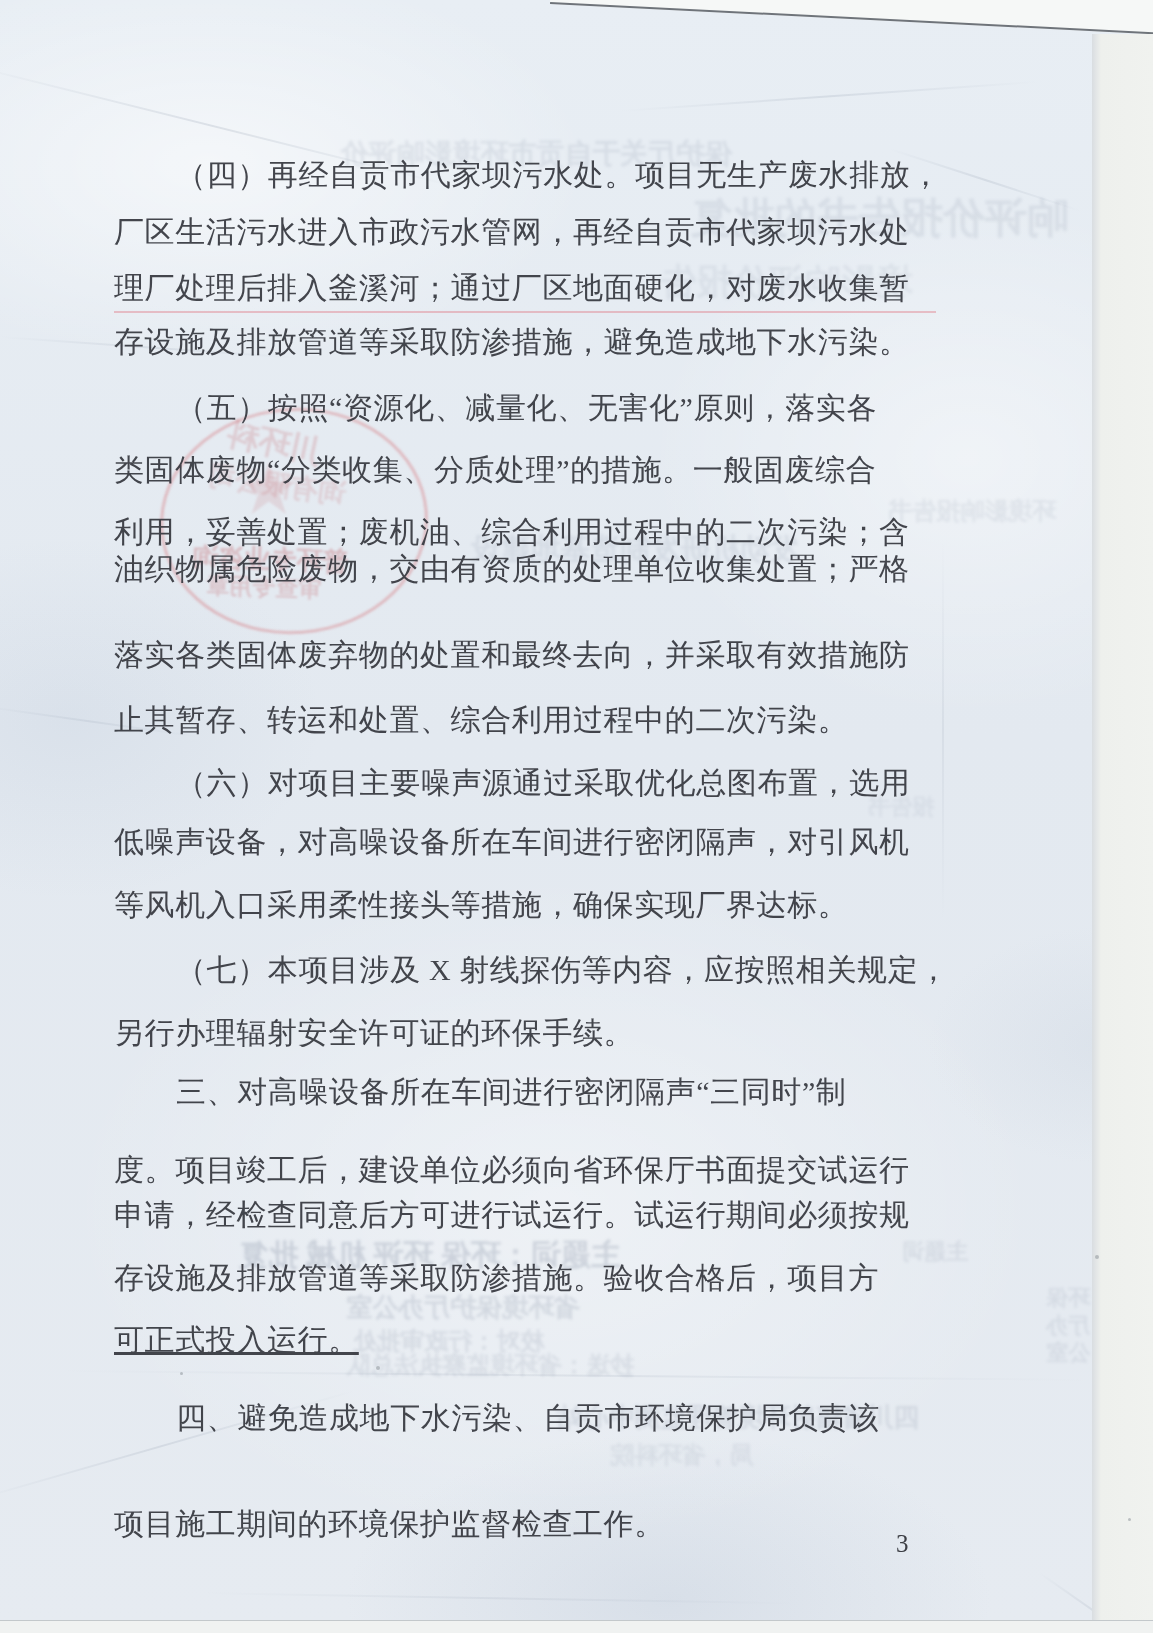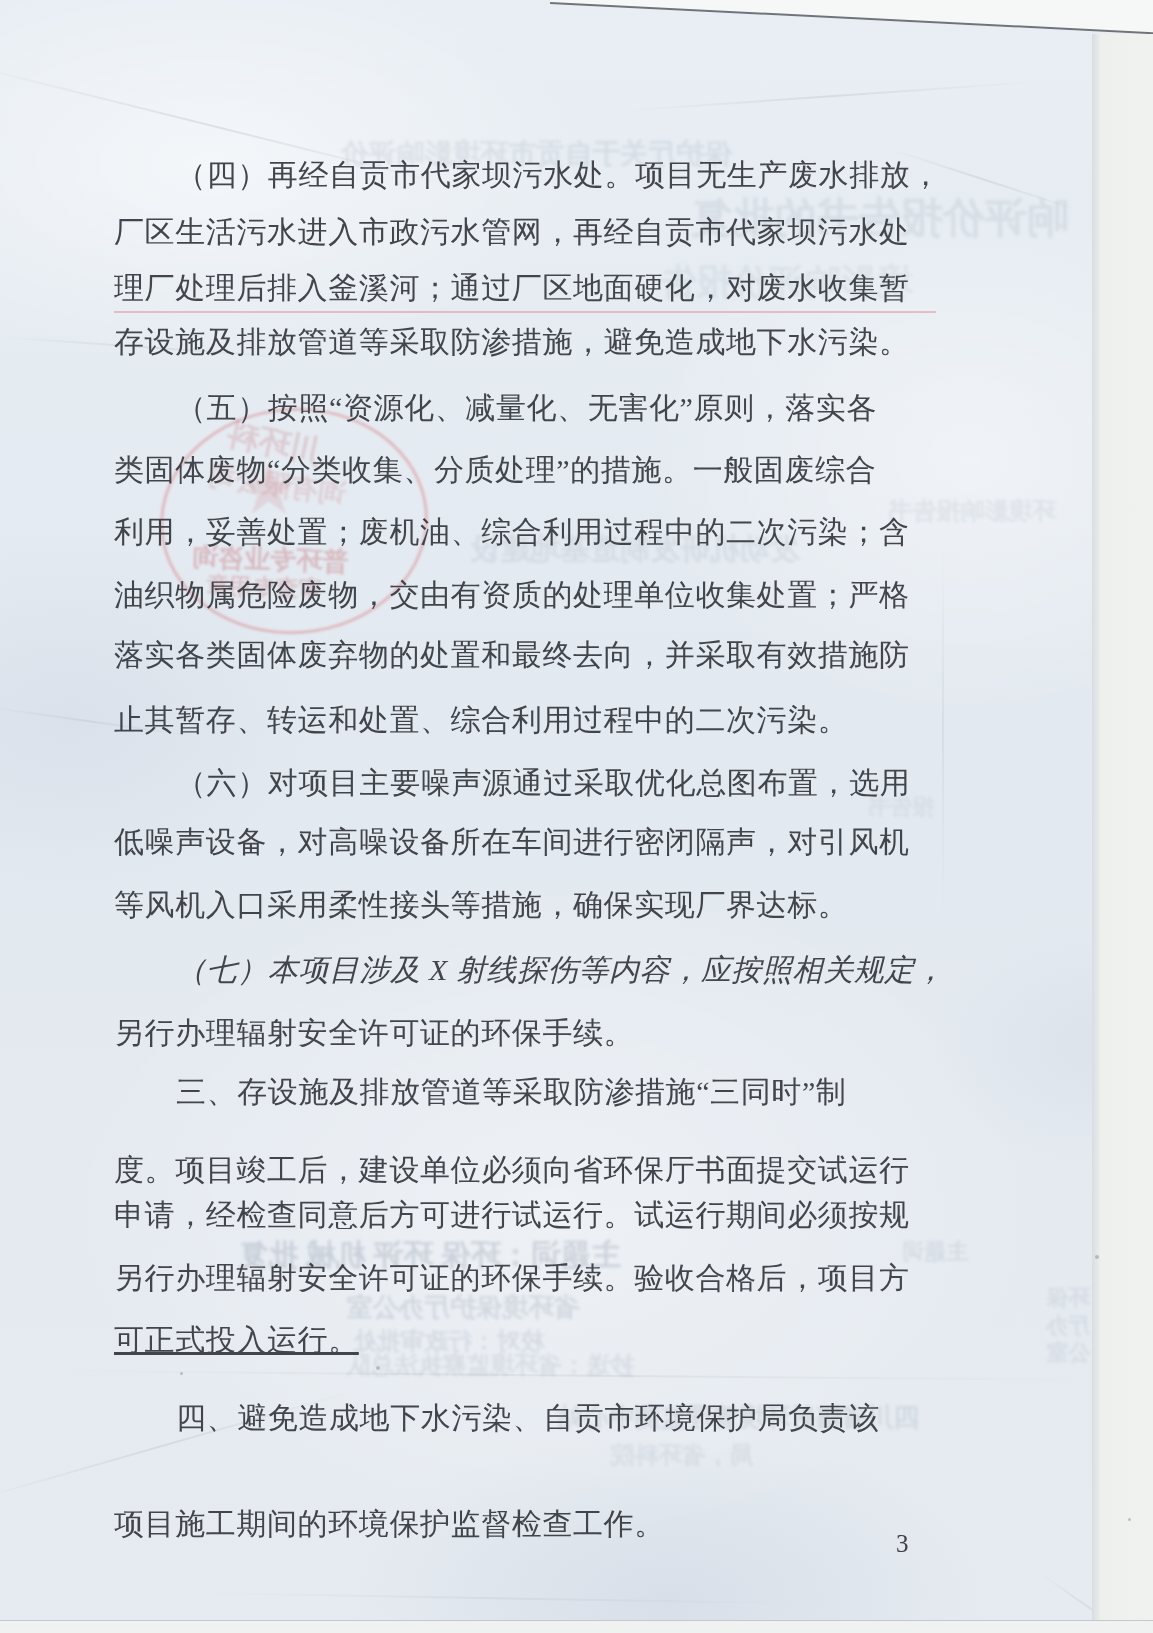--- a/index.html
+++ b/index.html
@@ -109,32 +109,32 @@
     </div>
 
   <div class="layer" id="text-layer">
       <div class="textline indent" style="top: 155px;">（四）再经自贡市代家坝污水处。项目无生产废水排放，</div>
       <div class="textline" style="top: 212px;">厂区生活污水进入市政污水管网，再经自贡市代家坝污水处</div>
       <div class="textline" style="top: 268px;">理厂处理后排入釜溪河；通过厂区地面硬化，对废水收集暂</div>
       <div class="textline" style="top: 322px; font-family: Liberation Mono, monospace;">存设施及排放管道等采取防渗措施，避免造成地下水污染。</div>
       <div class="textline indent" style="top: 388px;">（五）按照“资源化、减量化、无害化”原则，落实各</div>
       <div class="textline" style="top: 450px;">类固体废物“分类收集、分质处理”的措施。一般固废综合</div>
       <div class="textline" style="top: 512px;">利用，妥善处置；废机油、综合利用过程中的二次污染；含</div>
-      <div class="textline" style="top: 575px; text-align: right;">油织物属危险废物，交由有资质的处理单位收集处置；严格</div>
+      <div class="textline" style="top: 549px; text-align: right;">油织物属危险废物，交由有资质的处理单位收集处置；严格</div>
       <div class="textline" style="top: 635px;">落实各类固体废弃物的处置和最终去向，并采取有效措施防</div>
       <div class="textline" style="top: 700px;">止其暂存、转运和处置、综合利用过程中的二次污染。</div>
       <div class="textline indent" style="top: 763px;">（六）对项目主要噪声源通过采取优化总图布置，选用</div>
       <div class="textline" style="top: 822px;">低噪声设备，对高噪设备所在车间进行密闭隔声，对引风机</div>
       <div class="textline" style="top: 885px;">等风机入口采用柔性接头等措施，确保实现厂界达标。</div>
-      <div class="textline indent" style="top: 950px; font-style: italic;">（七）本项目涉及 X 射线探伤等内容，应按照相关规定，</div>
+      <div class="textline indent" style="top: 950px;">（七）本项目涉及 X 射线探伤等内容，应按照相关规定，</div>
       <div class="textline" style="top: 1013px;">另行办理辐射安全许可证的环保手续。</div>
-      <div class="textline indent" style="top: 1072px;">三、存设施及排放管道等采取防渗措施“三同时”制</div>
+      <div class="textline indent" style="top: 1072px;">三、对高噪设备所在车间进行密闭隔声“三同时”制</div>
       <div class="textline" style="top: 1135px; margin-top: 15px;">度。项目竣工后，建设单位必须向省环保厅书面提交试运行</div>
       <div class="textline" style="top: 1195px;">申请，经检查同意后方可进行试运行。试运行期间必须按规</div>
-      <div class="textline" style="top: 1258px;">另行办理辐射安全许可证的环保手续。验收合格后，项目方</div>
+      <div class="textline" style="top: 1258px;">存设施及排放管道等采取防渗措施。验收合格后，项目方</div>
       <div class="textline" style="top: 1320px; text-decoration: underline;">可正式投入运行。</div>
       <div class="textline indent" style="top: 1398px;">四、避免造成地下水污染、自贡市环境保护局负责该</div>
       <div class="textline" style="top: 1504px;">项目施工期间的环境保护监督检查工作。</div>
     </div>
 
   <div id="page-number">3</div>
 
   <div class="speck" style="left:1095px;top:1255px;"></div>
   <div class="speck" style="left:376px;top:1366px;"></div>
   <div class="speck" style="left:180px;top:1372px;width:3px;height:3px;"></div>

